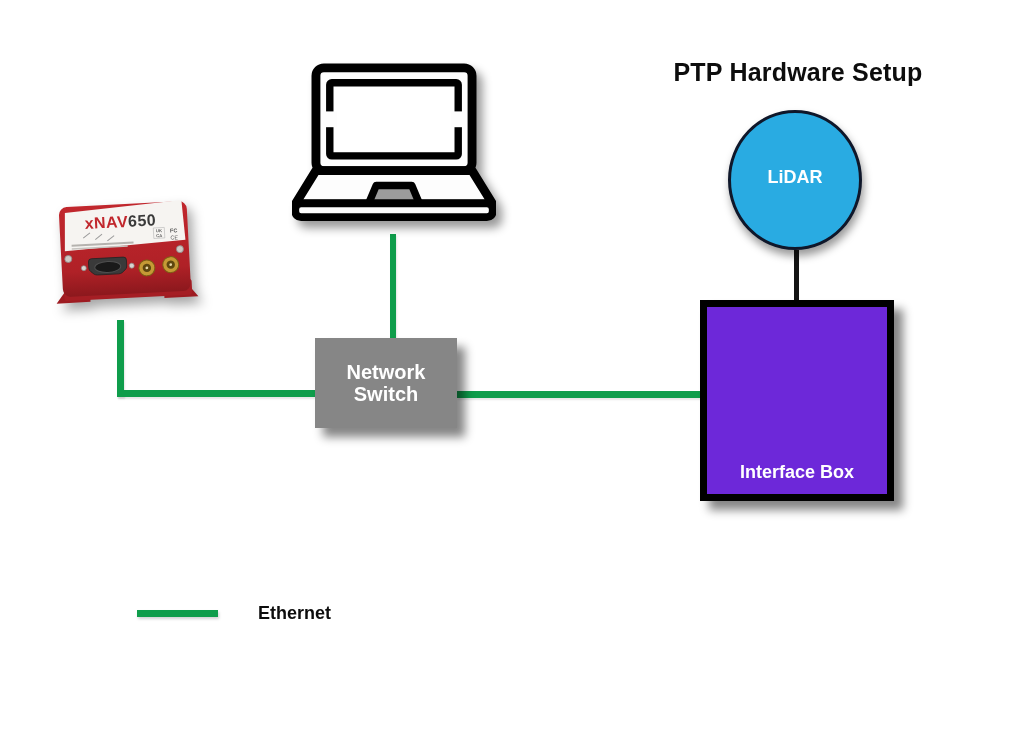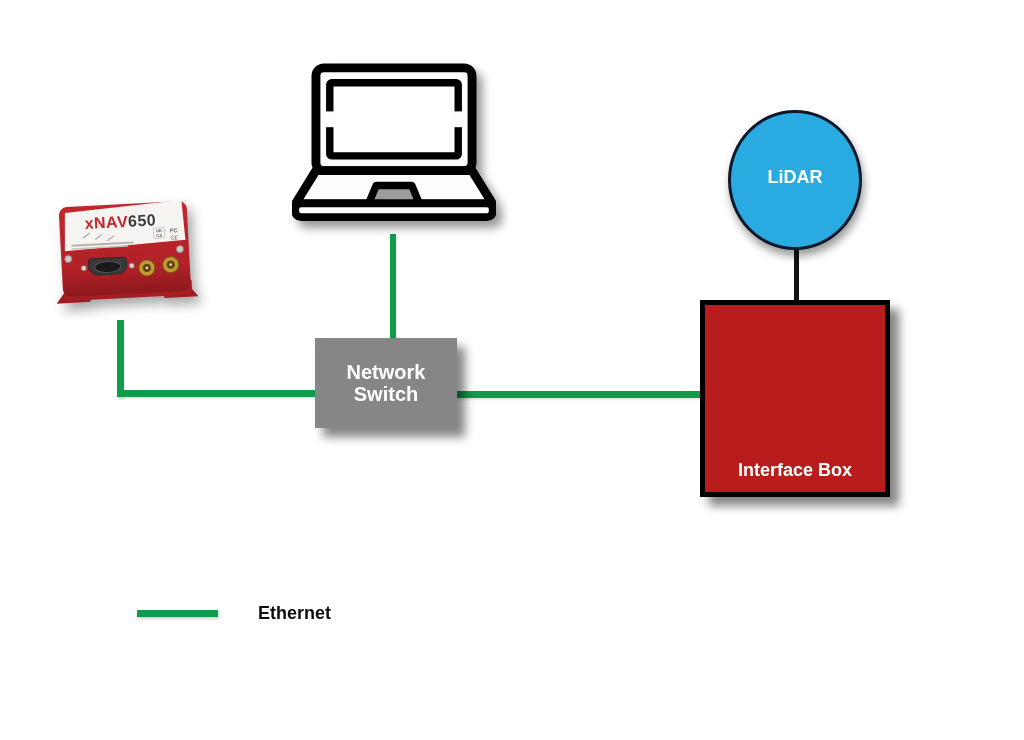--- a/index.html
+++ b/index.html
@@ -52,22 +52,22 @@
     border: 3px solid #0f172a;
     box-shadow: 2px 6px 9px rgba(0,0,0,0.40);
     display: flex; align-items: center; justify-content: center;
     color: #ffffff; font-weight: bold; font-size: 18px;
     padding-bottom: 6px; box-sizing: content-box;
   }
 
   
   .ibox {
     position: absolute; left: 700px; top: 300px; width: 180px; height: 176px;
-    background: #b91c1c;
-    border: 5px solid #000000;
+    background: #6d28d9;
+    border: 7px solid #000000;
     box-shadow: 9px 9px 9px rgba(0,0,0,0.48);
     display: flex; align-items: flex-end; justify-content: center;
     color: #ffffff; font-weight: bold; font-size: 18px;
     padding-bottom: 11px;
   }
 
   
   .laptop {
     position: absolute; left: 292px; top: 62px; width: 204px; height: 164px;
     filter: drop-shadow(6px 7px 5px rgba(0,0,0,0.40));
@@ -87,20 +87,21 @@
   .legend-label {
     position: absolute; left: 258px; top: 603px;
     font-size: 18px; font-weight: bold; color: #0d0d0d;
   }
 </style>
 </head>
 <body>
 
 <div class="stage">
 
+  <div class="title">PTP Hardware Setup</div>
 
   <div class="conn" id="conn-laptop-switch"></div>
   <div class="conn" id="conn-xnav-vertical"></div>
   <div class="conn" id="conn-xnav-horizontal"></div>
   <div class="conn" id="conn-switch-ibox"></div>
   <div class="conn black" id="conn-lidar-ibox"></div>
 
   <svg class="laptop" viewBox="0 0 206 166" aria-hidden="true">
     <g stroke="#000000" stroke-linejoin="round" stroke-linecap="round">
       <rect x="24" y="6" width="158" height="104" rx="8" fill="#fdfdfd" stroke-width="9"></rect>

